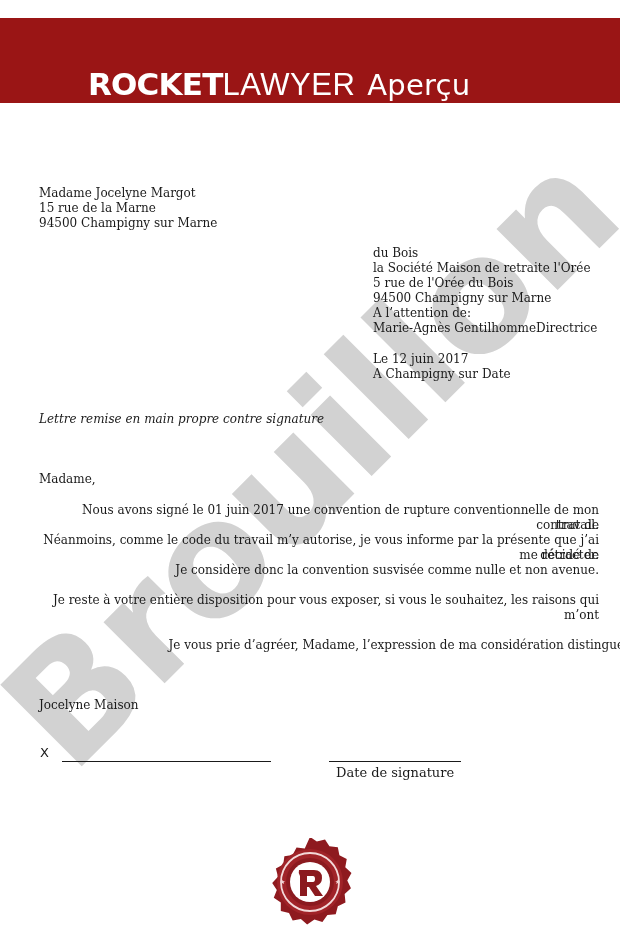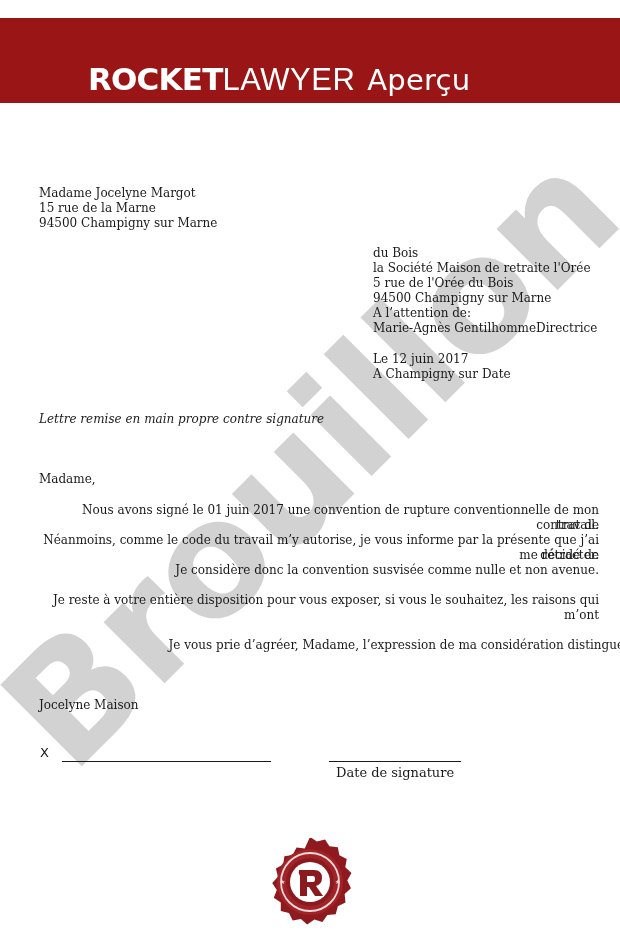--- a/index.html
+++ b/index.html
@@ -22,21 +22,21 @@
       height: 85px;
       background: #9a1515;
     }
     .brand {
       position: absolute;
       left: 88px;
       top: 41px;
       color: #ffffff;
       font-family: "Liberation Sans", "DejaVu Sans", sans-serif;
       font-size: 31px;
-      line-height: 40px;
+      line-height: 50px;
       white-space: nowrap;
       letter-spacing: 0.2px;
     }
     .brand .rocket {
       font-weight: 900;
       font-family: "DejaVu Sans", "Liberation Sans", sans-serif;
       letter-spacing: -0.8px;
     }
     .brand .lawyer {
       font-weight: 300;

